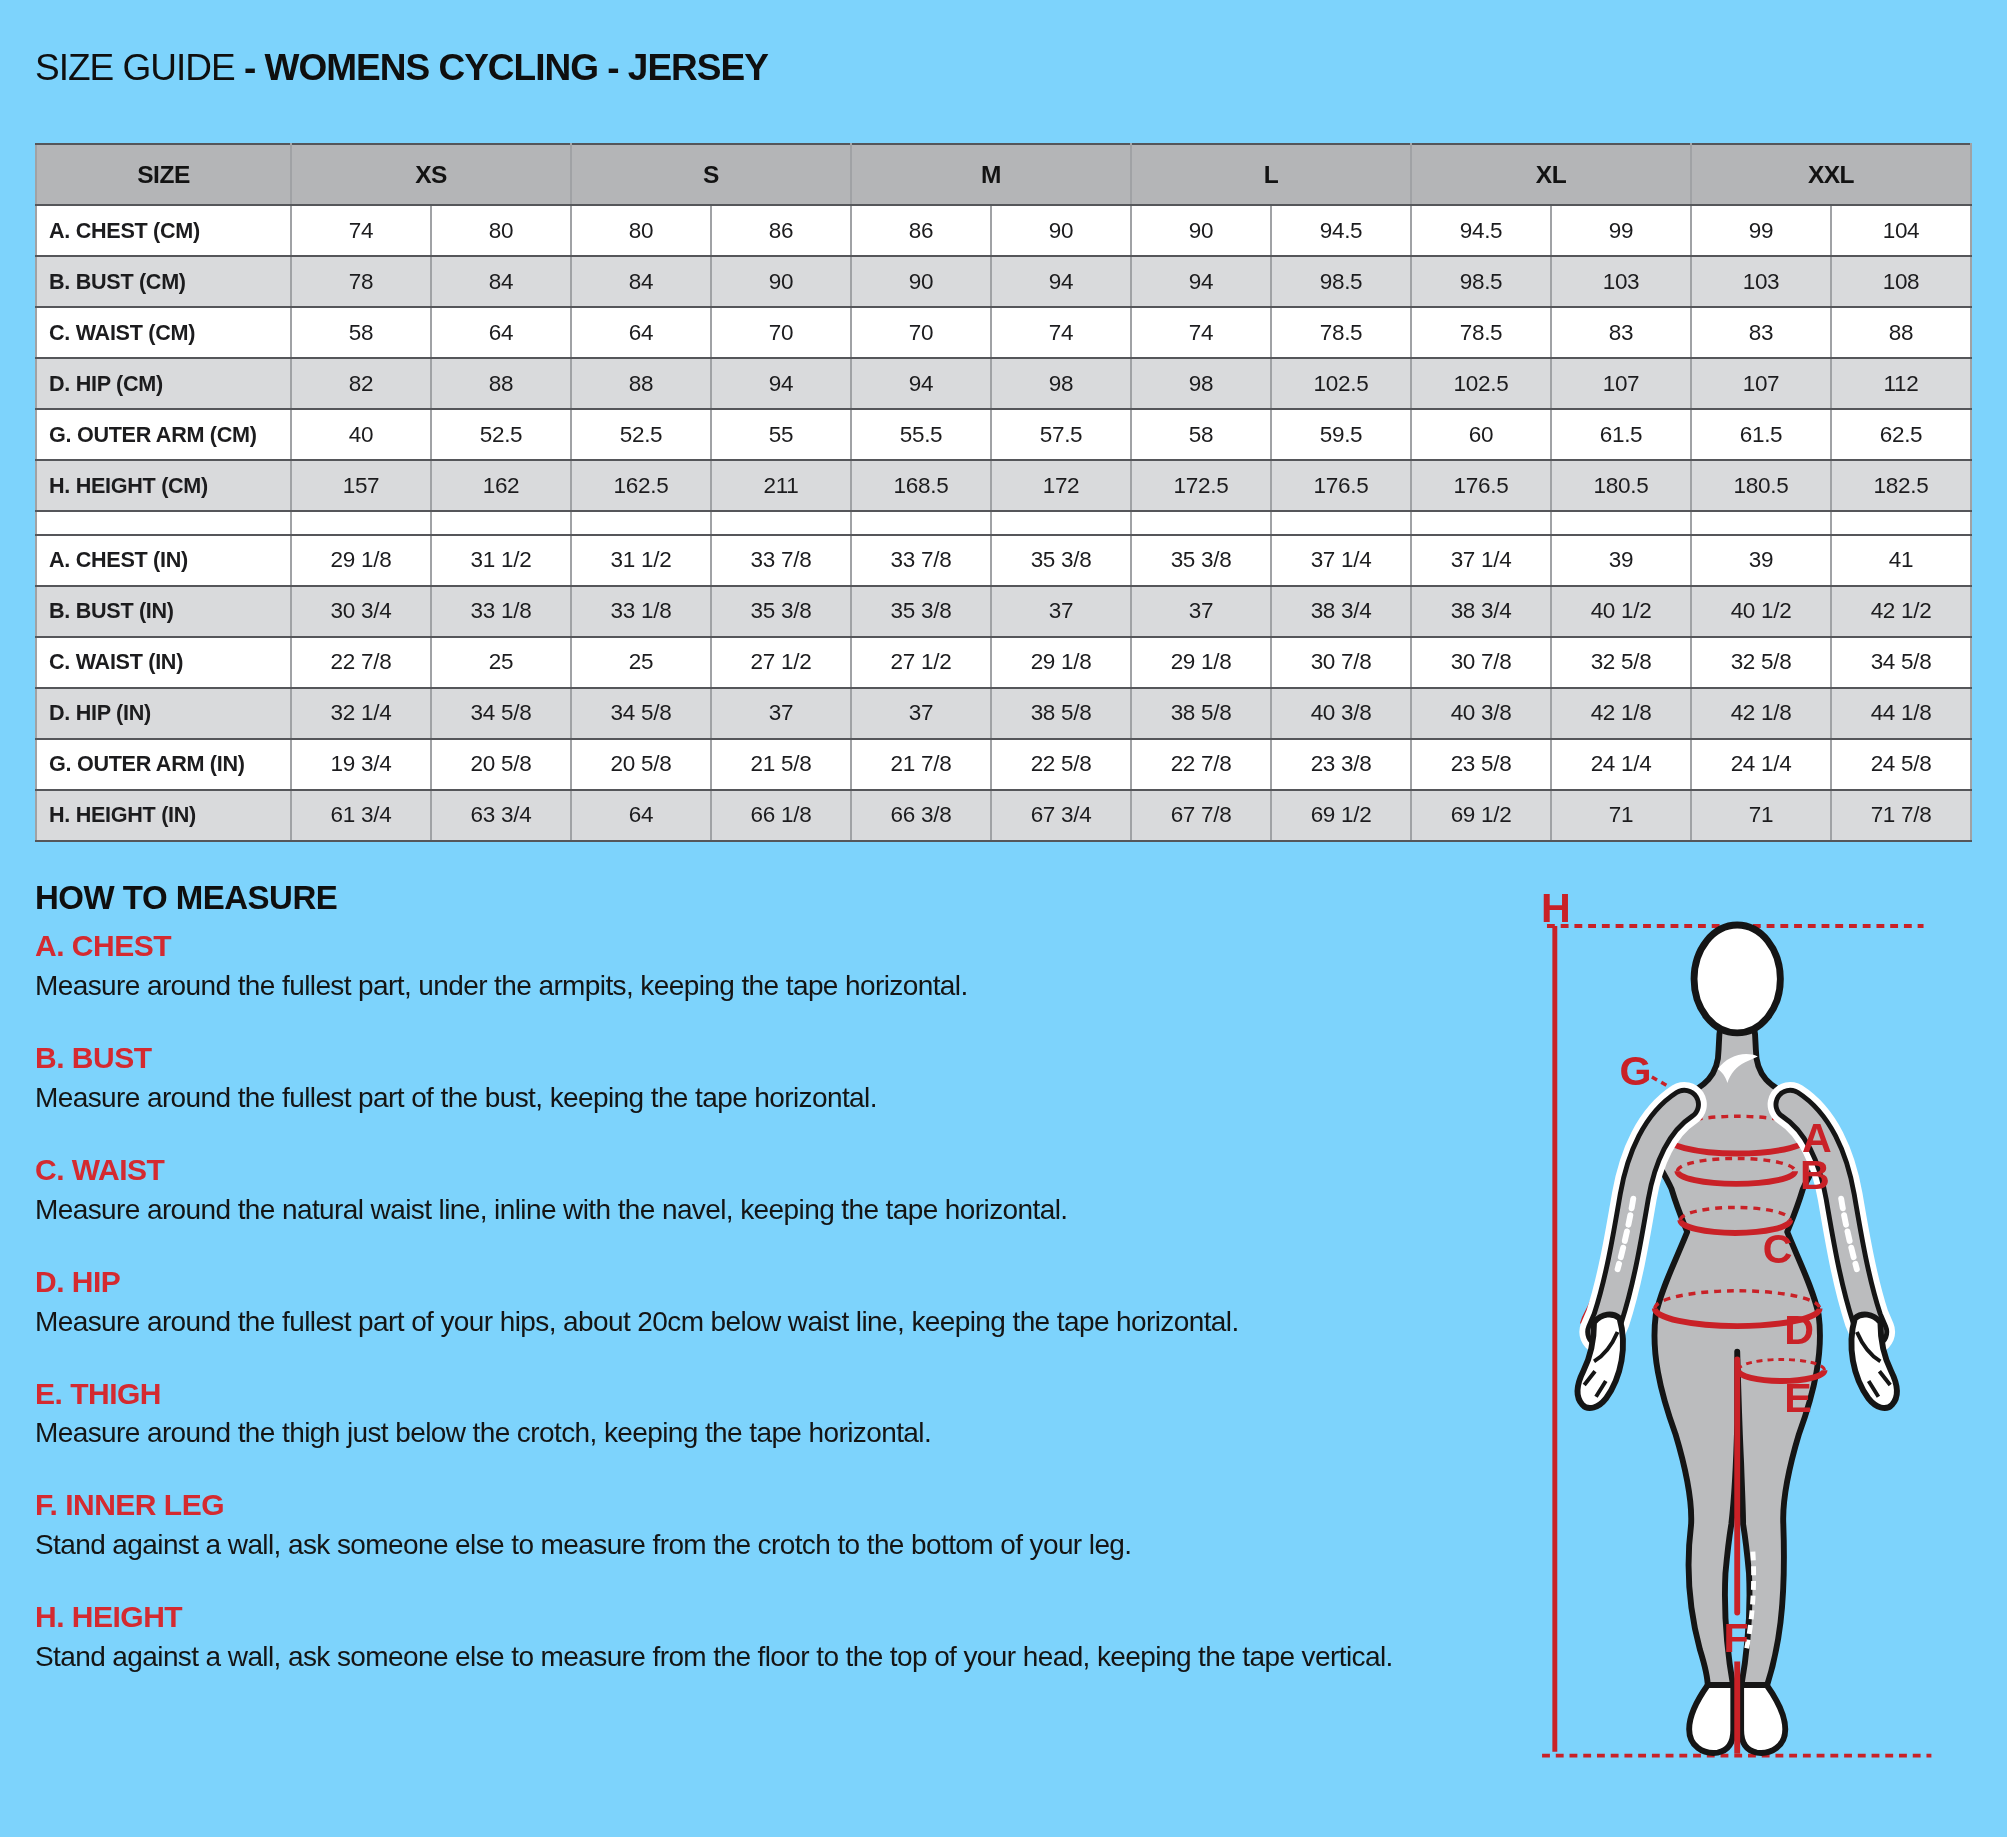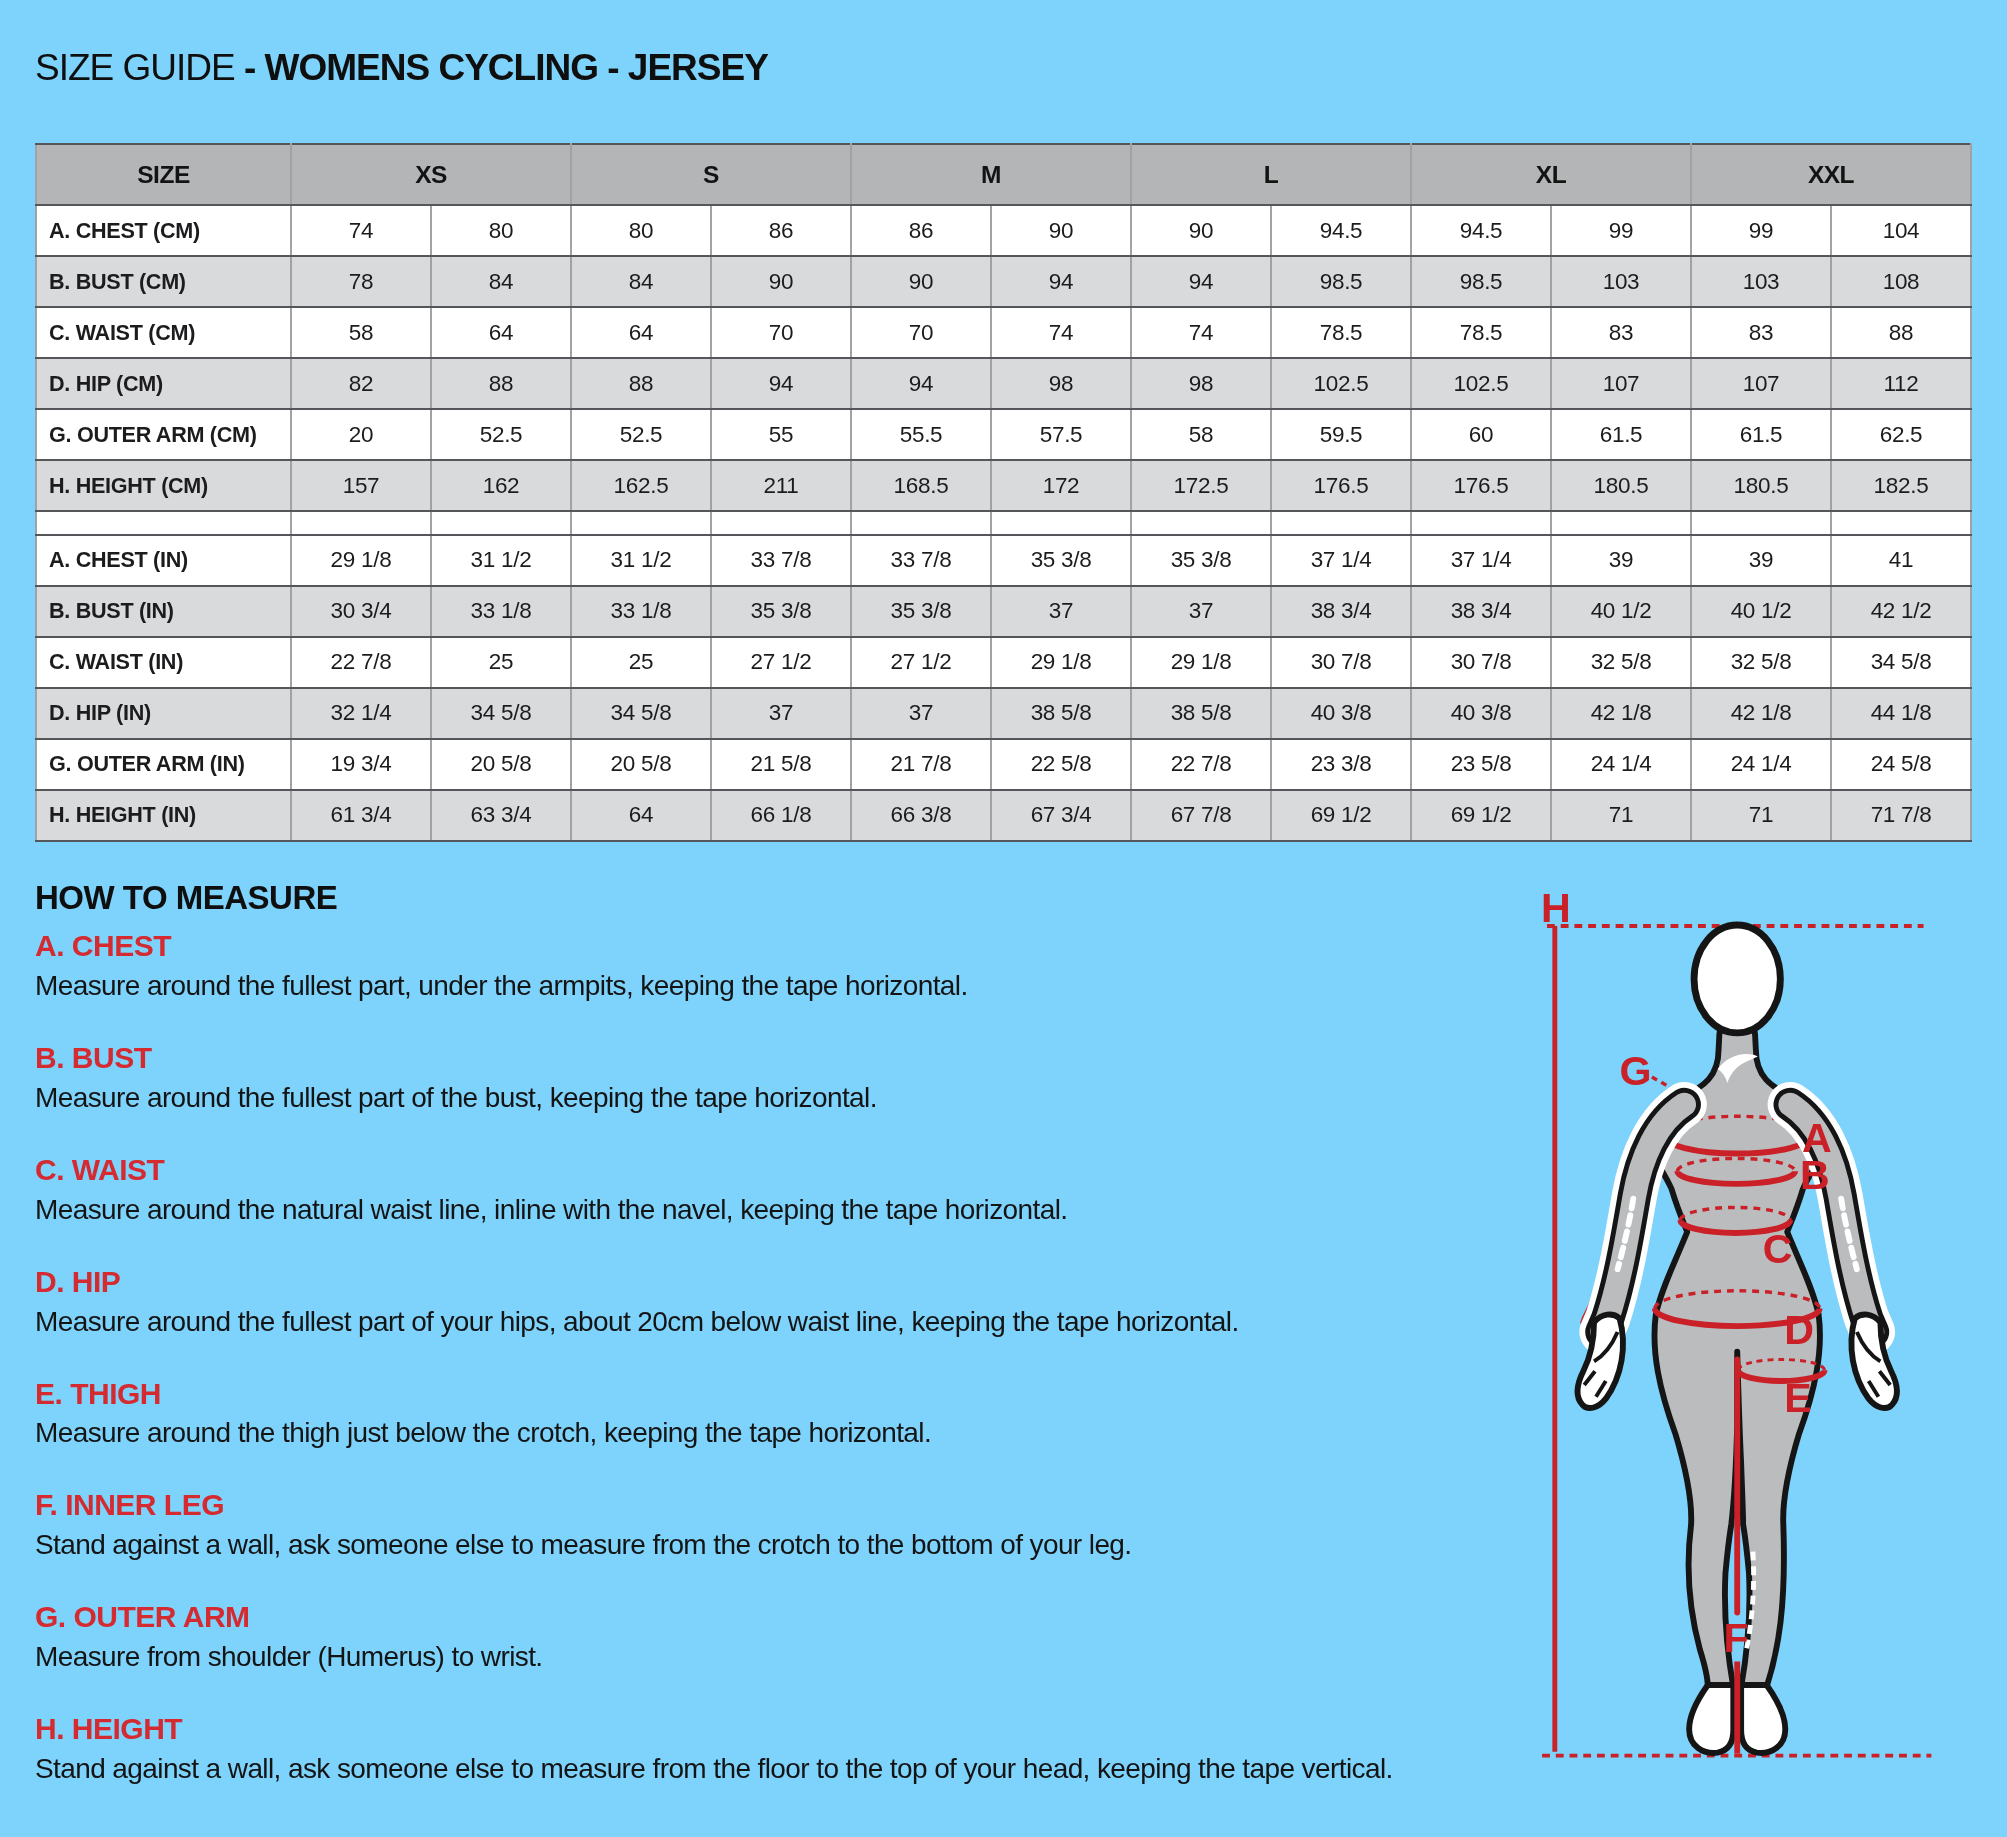--- a/index.html
+++ b/index.html
@@ -117,21 +117,21 @@
           <td>98</td>
           <td>98</td>
           <td>102.5</td>
           <td>102.5</td>
           <td>107</td>
           <td>107</td>
           <td>112</td>
         </tr>
         <tr>
           <td class="row-label">G. OUTER ARM (CM)</td>
-          <td>20</td>
+          <td>40</td>
           <td>52.5</td>
           <td>52.5</td>
           <td>55</td>
           <td>55.5</td>
           <td>57.5</td>
           <td>58</td>
           <td>59.5</td>
           <td>60</td>
           <td>61.5</td>
           <td>61.5</td>
@@ -280,24 +280,20 @@
       </div>
       <div class="section">
         <h3>E. THIGH</h3>
         <p>Measure around the thigh just below the crotch, keeping the tape horizontal.</p>
       </div>
       <div class="section">
         <h3>F. INNER LEG</h3>
         <p>Stand against a wall, ask someone else to measure from the crotch to the bottom of your leg.</p>
       </div>
       <div class="section">
-        <h3>G. OUTER ARM</h3>
-        <p>Measure from shoulder (Humerus) to wrist.</p>
-      </div>
-      <div class="section">
         <h3>H. HEIGHT</h3>
         <p>Stand against a wall, ask someone else to measure from the floor to the top of your head, keeping the tape vertical.</p>
       </div>
     </div>
 
   <div class="figure-wrap">
     <svg width="469" height="912" viewBox="0 0 478 930">
 
       <line x1="8" y1="52" x2="392" y2="52" stroke="#c92127" stroke-width="4" stroke-dasharray="8 6"></line>
       <line x1="3" y1="898" x2="400" y2="898" stroke="#c92127" stroke-width="4" stroke-dasharray="8 6"></line>

